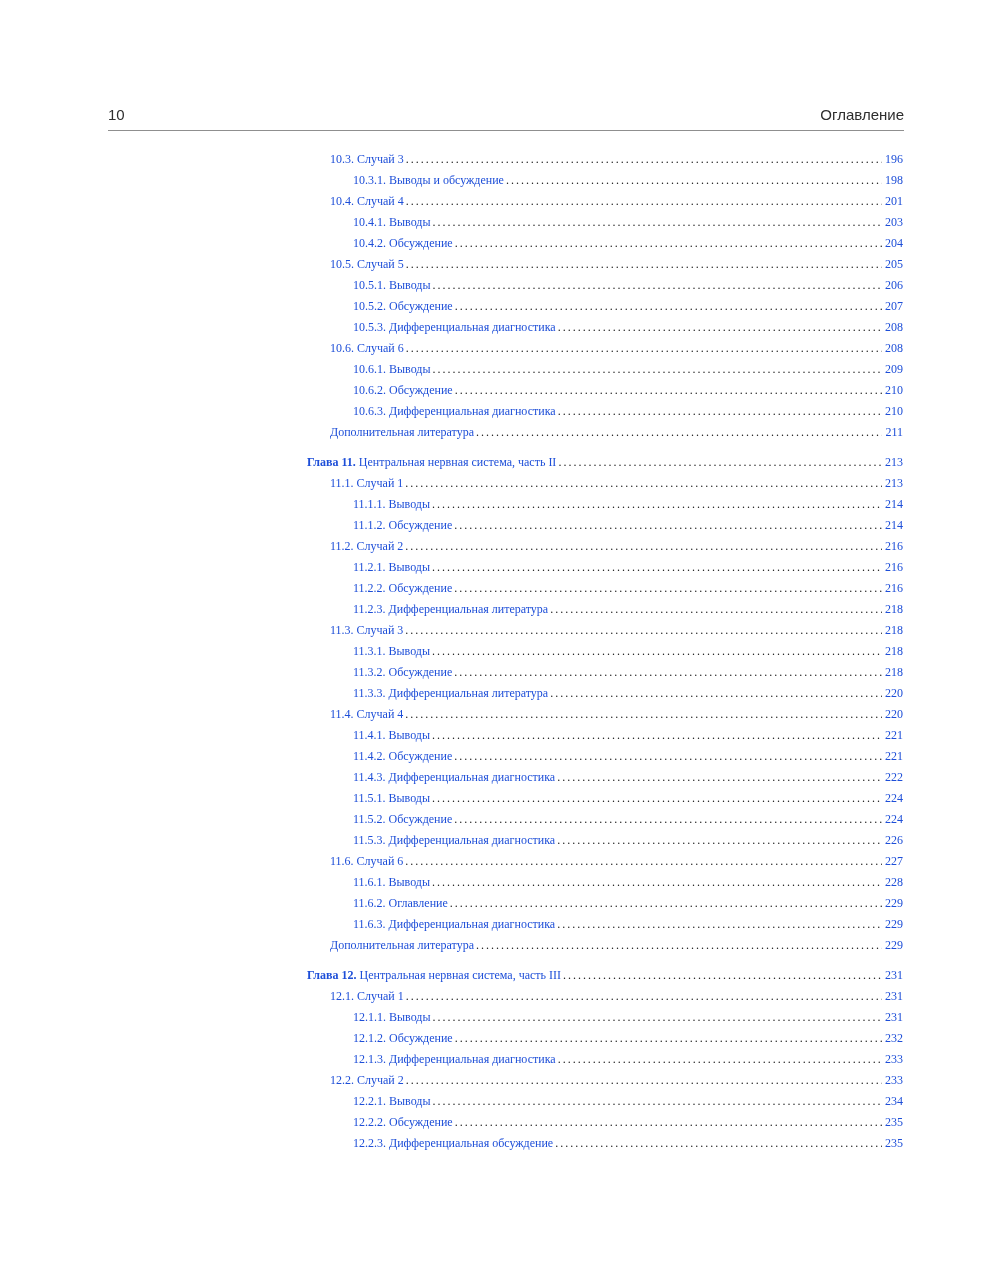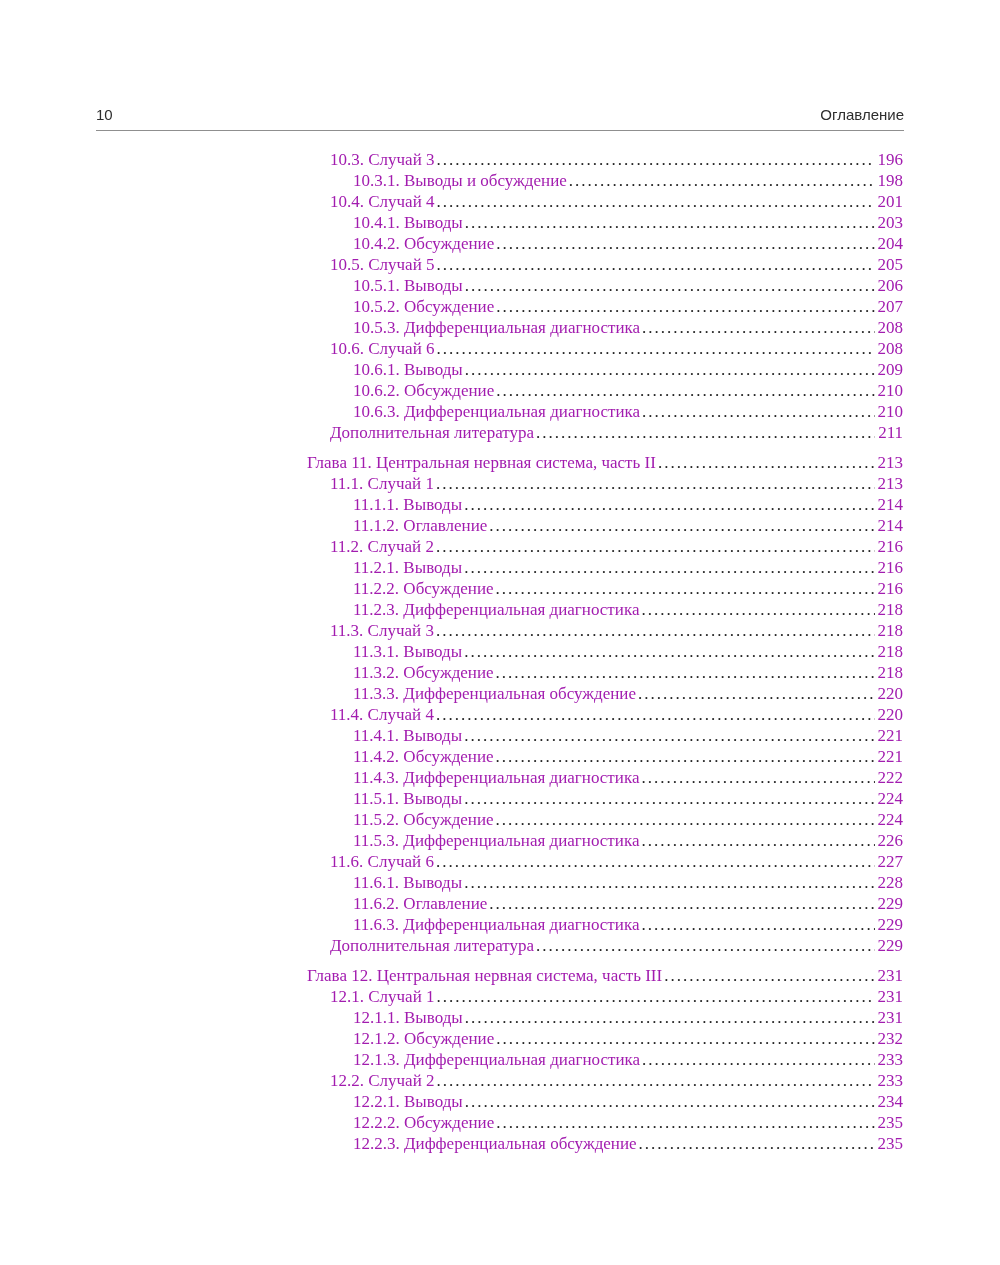--- a/index.html
+++ b/index.html
@@ -7,53 +7,53 @@
     position: relative;
     width: 1000px;
     height: 1265px;
     margin: 0 auto;
     background: #ffffff;
     color: #232323;
   }
   
   .header {
     position: absolute;
-    left: 96px;
+    left: 108px;
     right: 96px;
     top: 106px;
     display: flex;
     justify-content: space-between;
     align-items: flex-end;
     font-family: "Liberation Sans", sans-serif;
     font-size: 15px;
     color: #2e2e2e;
     border-bottom: 1px solid #8f8f8f;
     padding-bottom: 7px;
   }
   
   .toc {
     position: absolute;
     left: 307px;
     right: 97px;
     top: 149px;
     font-family: "Liberation Serif", serif;
-    font-size: 17px;
-    color: #a21caf;
+    font-size: 12px;
+    color: #1d4ed8;
   }
   .row {
     display: flex;
     align-items: baseline;
     line-height: 21px;
     white-space: nowrap;
   }
   .row.gap-before { margin-top: 9px; }
   .lvl-chapter  { padding-left: 0; }
   .lvl-section  { padding-left: 23px; }
   .lvl-subsection { padding-left: 46px; }
-  .lvl-chapter .label b { font-weight: normal; }
+  .lvl-chapter .label b { font-weight: bold; }
   .label { flex: 0 0 auto; }
   .dots {
     flex: 1 1 auto;
     overflow: hidden;
     white-space: nowrap;
     margin: 0 3px 0 2px;
     min-width: 12px;
     color: #232323;
   }
   .dots::after {
@@ -150,61 +150,61 @@
         <span class="label">11.1. Случай 1</span>
         <span class="dots"></span>
         <span class="pg">213</span>
       </div>
       <div class="row lvl-subsection">
         <span class="label">11.1.1. Выводы</span>
         <span class="dots"></span>
         <span class="pg">214</span>
       </div>
       <div class="row lvl-subsection">
-        <span class="label">11.1.2. Оглавление</span>
+        <span class="label">11.1.2. Обсуждение</span>
         <span class="dots"></span>
         <span class="pg">214</span>
       </div>
       <div class="row lvl-section">
         <span class="label">11.2. Случай 2</span>
         <span class="dots"></span>
         <span class="pg">216</span>
       </div>
       <div class="row lvl-subsection">
         <span class="label">11.2.1. Выводы</span>
         <span class="dots"></span>
         <span class="pg">216</span>
       </div>
       <div class="row lvl-subsection">
         <span class="label">11.2.2. Обсуждение</span>
         <span class="dots"></span>
         <span class="pg">216</span>
       </div>
       <div class="row lvl-subsection">
-        <span class="label">11.2.3. Дифференциальная диагностика</span>
+        <span class="label">11.2.3. Дифференциальная литература</span>
         <span class="dots"></span>
         <span class="pg">218</span>
       </div>
       <div class="row lvl-section">
         <span class="label">11.3. Случай 3</span>
         <span class="dots"></span>
         <span class="pg">218</span>
       </div>
       <div class="row lvl-subsection">
         <span class="label">11.3.1. Выводы</span>
         <span class="dots"></span>
         <span class="pg">218</span>
       </div>
       <div class="row lvl-subsection">
         <span class="label">11.3.2. Обсуждение</span>
         <span class="dots"></span>
         <span class="pg">218</span>
       </div>
       <div class="row lvl-subsection">
-        <span class="label">11.3.3. Дифференциальная обсуждение</span>
+        <span class="label">11.3.3. Дифференциальная литература</span>
         <span class="dots"></span>
         <span class="pg">220</span>
       </div>
       <div class="row lvl-section">
         <span class="label">11.4. Случай 4</span>
         <span class="dots"></span>
         <span class="pg">220</span>
       </div>
       <div class="row lvl-subsection">
         <span class="label">11.4.1. Выводы</span>

